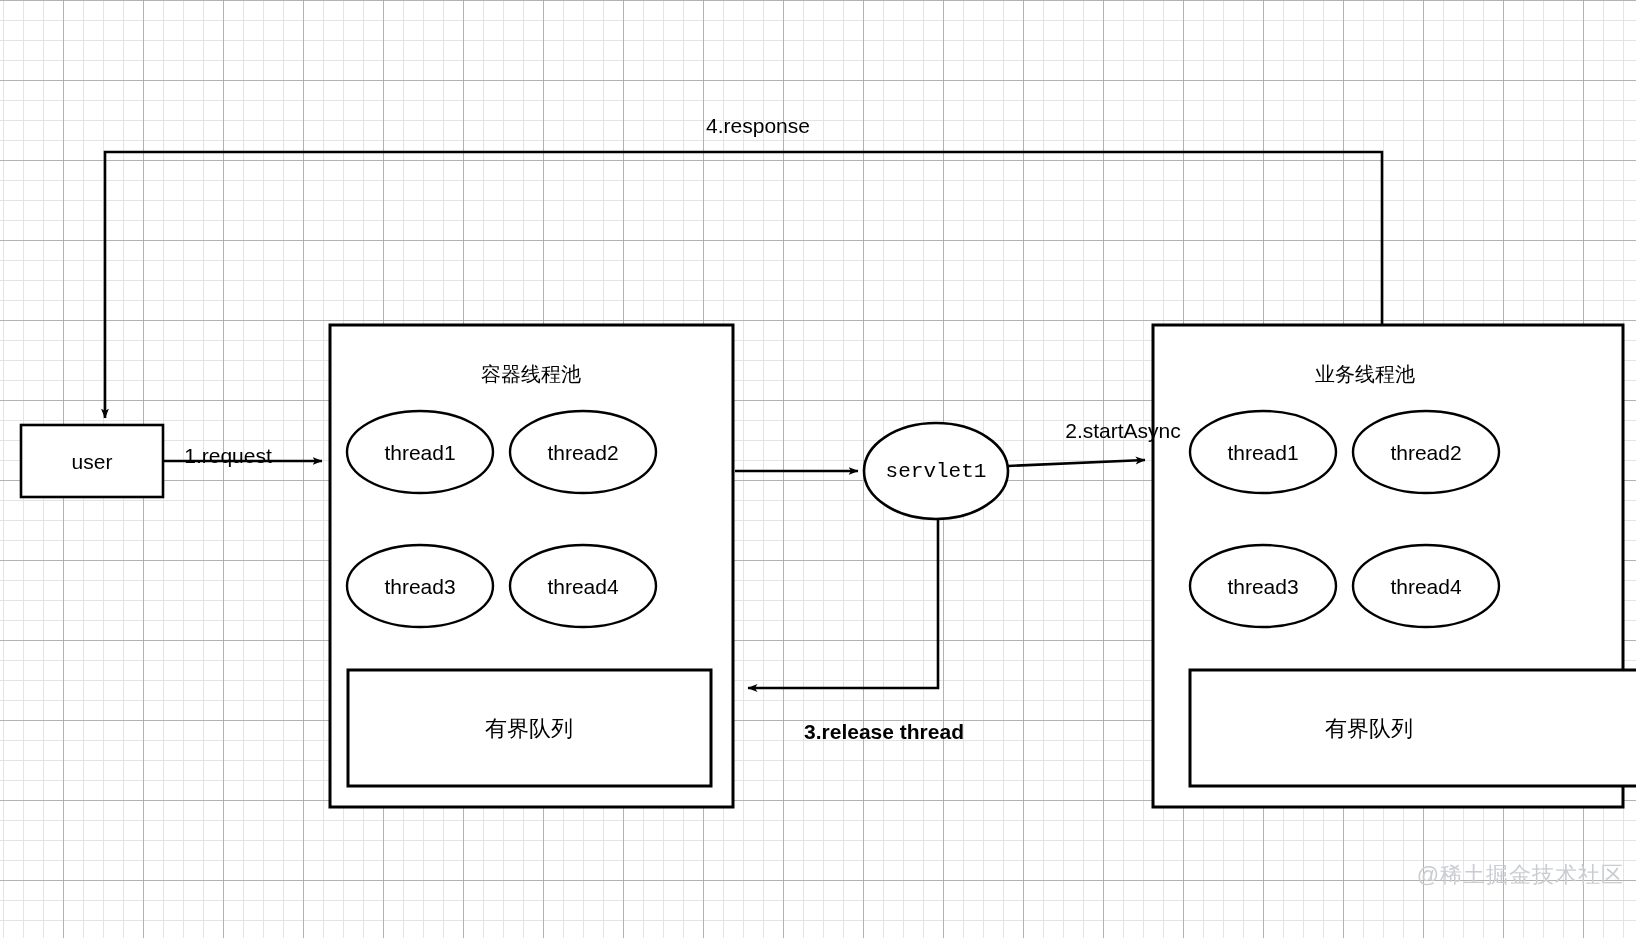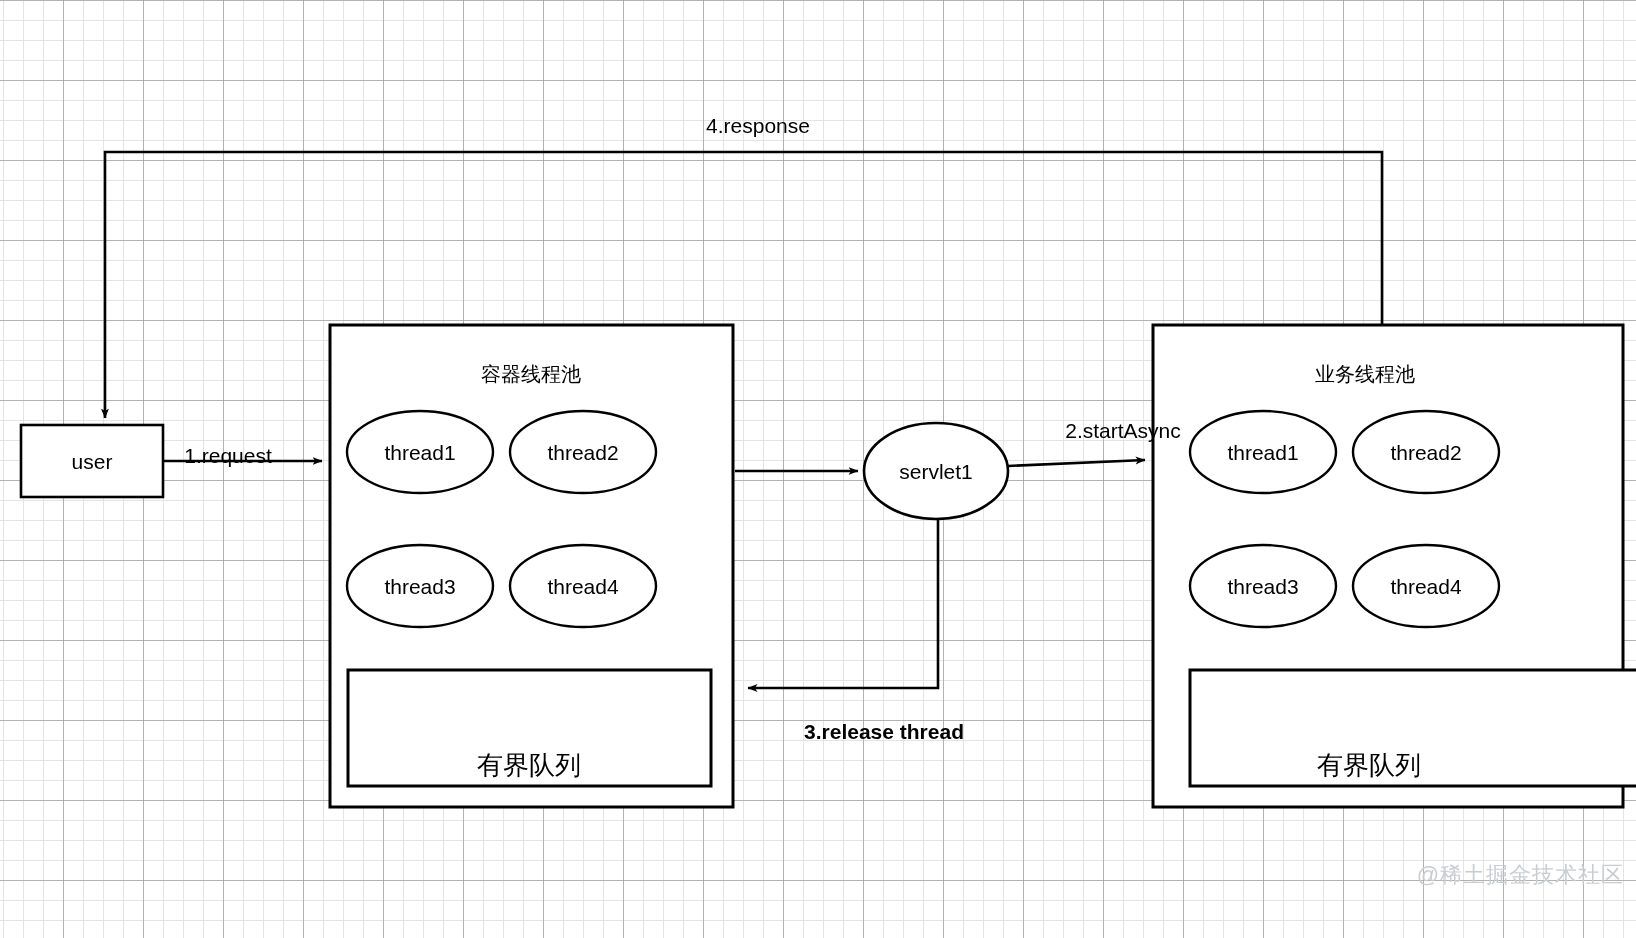--- a/index.html
+++ b/index.html
@@ -39,22 +39,21 @@
   .edge-label {
     font-size: 21px;
   }
   .node-label {
     font-size: 21px;
   }
   .pool-title {
     font-size: 20px;
   }
   .queue-label {
-    font-size: 26px;
-    margin-top: 36px;
+    font-size: 22px;
   }
   .watermark {
     position: absolute;
     right: 12px;
     bottom: 48px;
     font-size: 22px;
     color: #c9ccd1;
     white-space: nowrap;
     letter-spacing: 1px;
   }
@@ -100,21 +99,21 @@
 
     <line x1="1008" y1="466" x2="1145" y2="460" stroke="#000000" stroke-width="2.6" marker-end="url(#arrow)"></line>
 
     <path d="M 938 519 L 938 688 L 748 688" fill="none" stroke="#000000" stroke-width="2.6" marker-end="url(#arrow)"></path>
 
     <path d="M 1382 325 L 1382 152 L 105 152 L 105 418" fill="none" stroke="#000000" stroke-width="2.6" marker-end="url(#arrow)"></path>
   </svg>
 
   <div class="lbl node-label ctr" style="left:92px; top:461px;">user</div>
 
-  <div class="lbl node-label ctr" style="left:936px; top:471px;">servlet1</div>
+  <div class="lbl node-label ctr" style="left:936px; top:471px;font-family:Liberation Mono, monospace;">servlet1</div>
 
   <div class="lbl pool-title ctr" style="left:531px; top:374px;">容器线程池</div>
   <div class="lbl node-label ctr" style="left:420px; top:452px;">thread1</div>
   <div class="lbl node-label ctr" style="left:583px; top:452px;">thread2</div>
   <div class="lbl node-label ctr" style="left:420px; top:586px;">thread3</div>
   <div class="lbl node-label ctr" style="left:583px; top:586px;">thread4</div>
   <div class="lbl queue-label ctr" style="left:529px; top:729px;">有界队列</div>
 
   <div class="lbl pool-title ctr" style="left:1365px; top:374px;">业务线程池</div>
   <div class="lbl node-label ctr" style="left:1263px; top:452px;">thread1</div>

